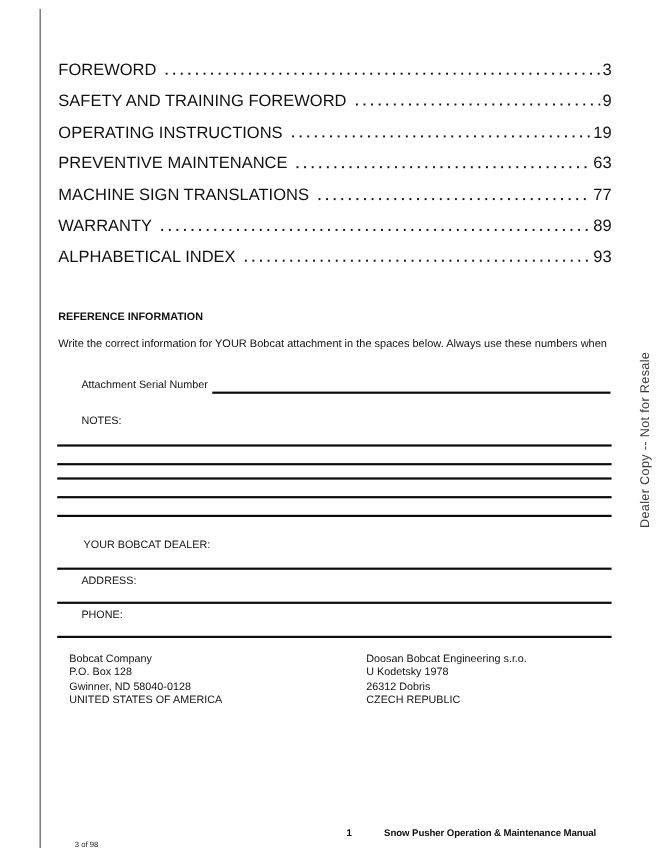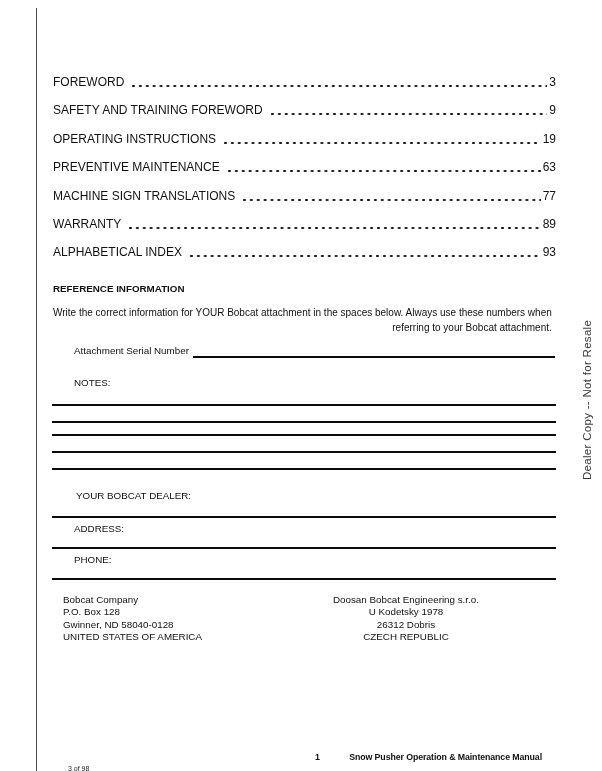--- a/index.html
+++ b/index.html
@@ -18,21 +18,21 @@
 
   
   .contents-heading {
     left: 53px; top: 33px; width: 503px;
     text-align: center; font-weight: bold; font-size: 11.5px; letter-spacing: .25px;
   }
 
   
   .toc { left: 53px; top: 57px; width: 503px; display: flex; flex-direction: column; }
   .toc-row { height: 28.4px; display: flex; align-items: flex-start; }
-  .toc-row > span { line-height: 13px; font-size: 12px; white-space: nowrap; margin-top: 19px; }
+  .toc-row > span { line-height: 13px; font-size: 15px; white-space: nowrap; }
   .toc-leader {
     flex: 1 1 auto; height: 13px; margin: 0 2px 0 6px;
     background-image: radial-gradient(circle, #151515 1.05px, rgba(0,0,0,0) 1.35px);
     background-size: 6.9px 20px;
     background-position: 0 0;
     background-repeat: repeat-x;
   }
 
   
   .ref-heading { left: 53px; top: 283px; font-weight: bold; font-size: 9.8px; }
@@ -97,21 +97,20 @@
       <span>ALPHABETICAL INDEX</span>
       <span class="toc-leader"></span>
       <span>93</span>
     </div>
   </div>
 
   <div class="abs ref-heading">REFERENCE INFORMATION</div>
 
   <div class="abs ref-body">
     <div>Write the correct information for YOUR Bobcat attachment in the spaces below. Always use these numbers when</div>
-    <div>referring to your Bobcat attachment.</div>
   </div>
 
   <div class="abs small-label" style="left:55px; top:345px;">Attachment Serial Number</div>
   <div class="abs rule" style="left:193px; top:356px; width:362px;"></div>
 
   <div class="abs small-label" style="left:55px; top:377px;">NOTES:</div>
   <div class="abs rule" style="left:52px; top:404px; width:504px;"></div>
   <div class="abs rule" style="left:52px; top:421px; width:504px;"></div>
   <div class="abs rule" style="left:52px; top:434px; width:504px;"></div>
   <div class="abs rule" style="left:52px; top:451px; width:504px;"></div>
@@ -126,21 +125,21 @@
   <div class="abs small-label" style="left:55px; top:554px;">PHONE:</div>
   <div class="abs rule" style="left:52px; top:578px; width:504px;"></div>
 
   <div class="abs pub" style="left:63px; top:594px;">
     <div>Bobcat Company</div>
     <div>P.O. Box 128</div>
     <div>Gwinner, ND 58040-0128</div>
     <div>UNITED STATES OF AMERICA</div>
   </div>
 
-  <div class="abs pub" style="left:333px; top:594px;text-align:center;">
+  <div class="abs pub" style="left:333px; top:594px;">
     <div>Doosan Bobcat Engineering s.r.o.</div>
     <div>U Kodetsky 1978</div>
     <div>26312 Dobris</div>
     <div>CZECH REPUBLIC</div>
   </div>
 
   <div class="abs footer-text" style="left:315px; top:752px;">1</div>
   <div class="abs footer-text" style="right:60px; top:752px;">Snow Pusher Operation &amp; Maintenance Manual</div>
   <div class="abs sheet-label">3 of 98</div>
 

